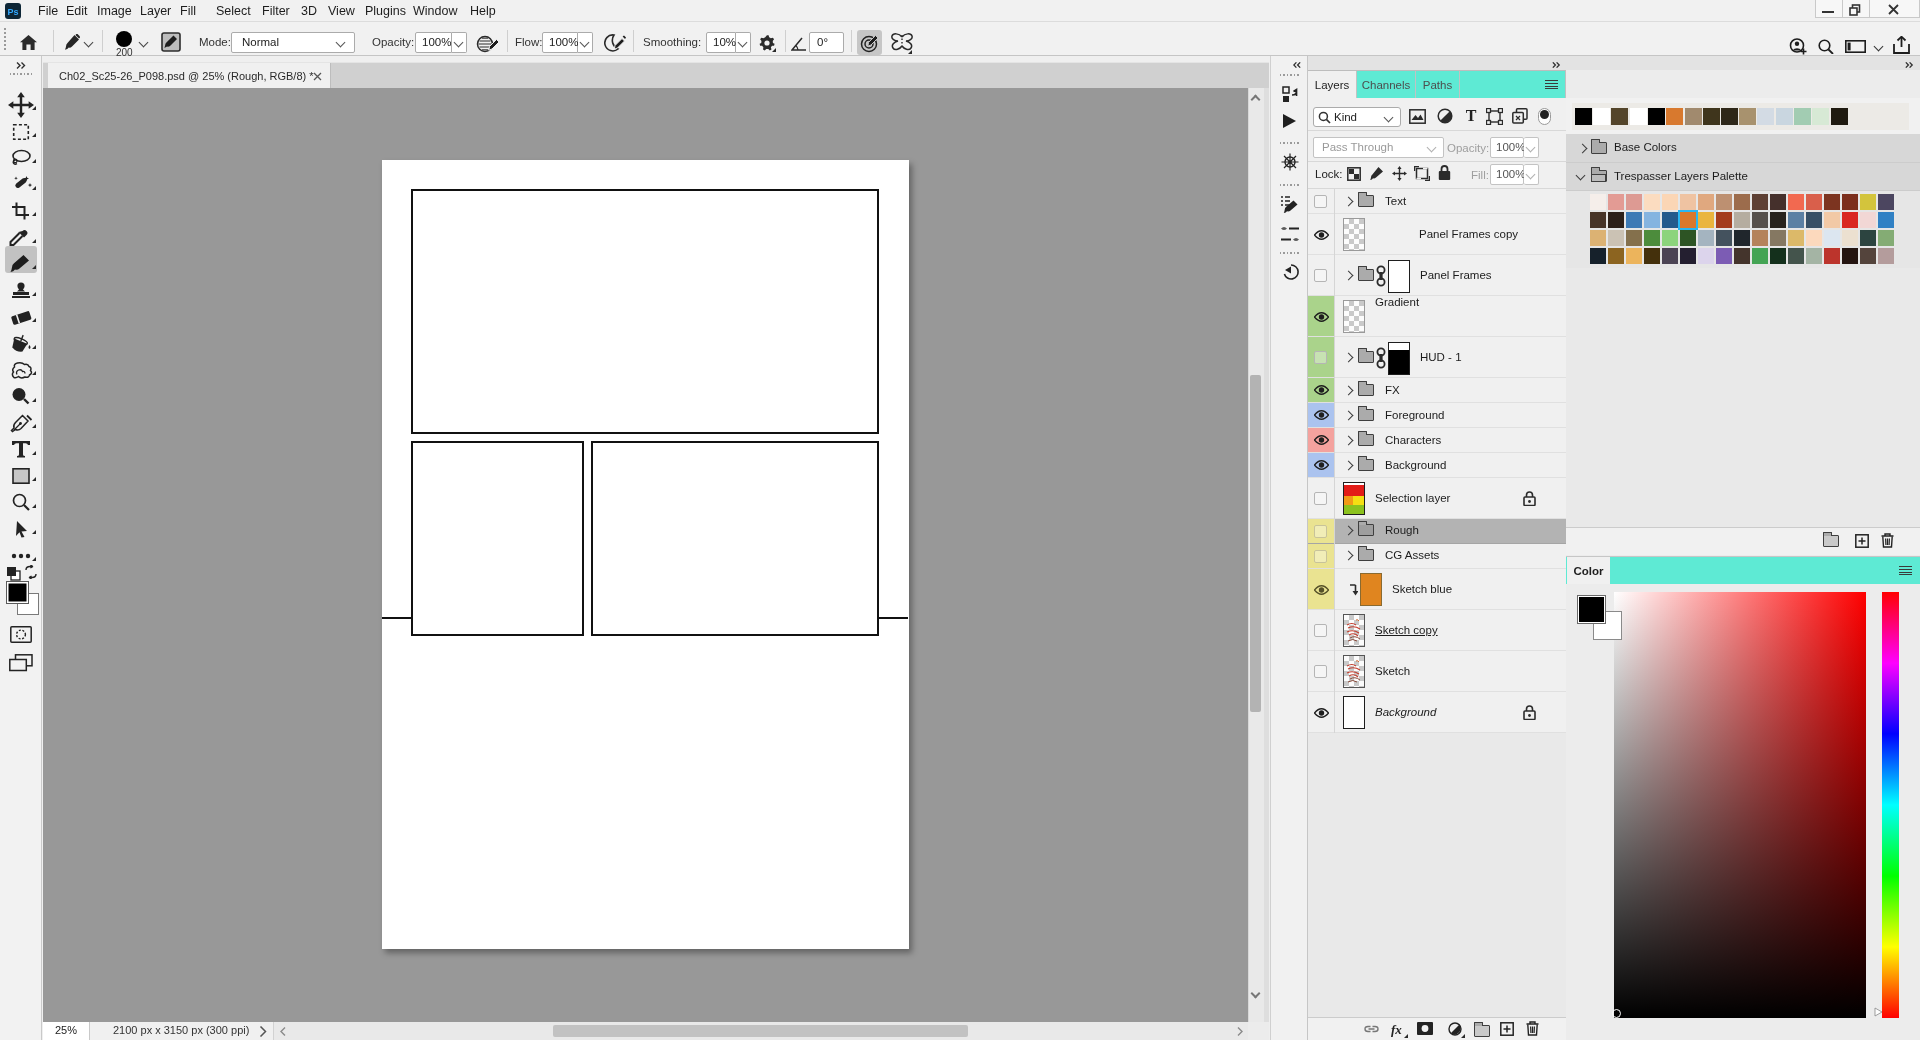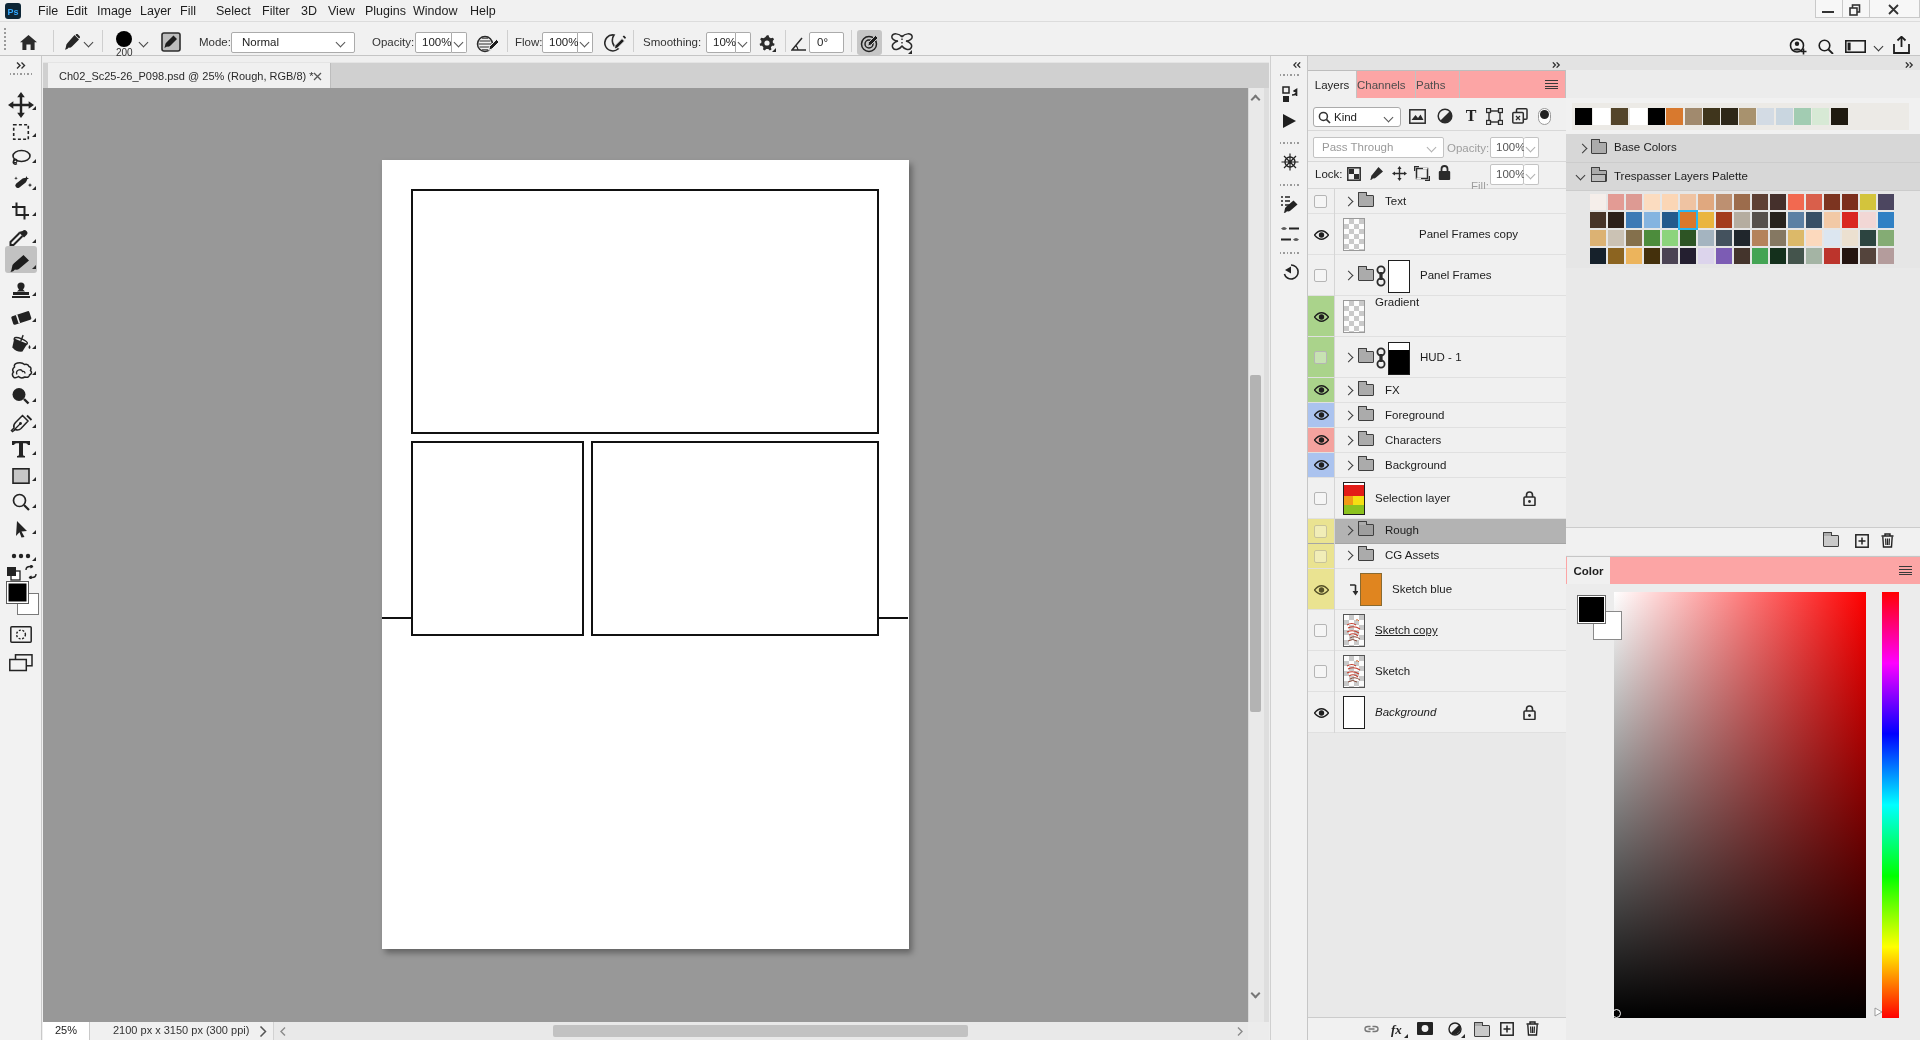--- a/index.html
+++ b/index.html
@@ -24,23 +24,23 @@
   #doctab { position:absolute; left:5px; top:0px; width:283px; height:26px; background:#f0f0f0; border-right:1px solid #bdbdbd; font-size:11px; color:#2a2a2a; line-height:26px; padding-left:11px; }
   #canvas { position:absolute; left:43px; top:88px; width:1226px; height:934px; background:#989898; }
   #statusbar { position:absolute; left:43px; top:1022px; width:1226px; height:34px; background:#f0f0f0; font-size:11px; }
   
   #page { position:absolute; left:339px; top:72px; width:527px; height:789px; background:#fff; box-shadow:3px 4px 6px rgba(0,0,0,0.35); }
   .panelrect { position:absolute; border:2px solid #111; background:#fff; }
   
   #dockstrip { position:absolute; left:1270px; top:56px; width:38px; height:984px; background:#f1f1f1; border-left:1px solid #d0d0d0; border-right:1px solid #c6c6c6; }
   #layersdock { position:absolute; left:1308px; top:56px; width:258px; height:984px; background:#ececec; border-right:1px solid #c0c0c0; }
   #rightdock { position:absolute; left:1566px; top:56px; width:354px; height:984px; background:#ececec; }
-  .tabrow { position:absolute; left:0; width:100%; height:28px; background:#fca5a5; }
+  .tabrow { position:absolute; left:0; width:100%; height:28px; background:#5eead4; }
   .tab { position:absolute; top:0; height:28px; background:#f0f0f0; font-size:11.5px; font-weight:bold; color:#2e2e2e; text-align:center; line-height:28px; }
-  .tabghost { position:absolute; top:0; height:28px; font-size:11.5px; font-weight:bold; color:#4d4d4d; line-height:28px; }
+  .tabghost { position:absolute; top:0; height:28px; font-size:11.5px; font-weight:bold; color:#4d4d4d; text-align:center; line-height:28px; }
   .hamb { position:absolute; width:13px; height:9px; border-top:1.5px solid #3a3a3a; border-bottom:1.5px solid #3a3a3a; }
   .hamb:before { content:""; display:block; margin-top:1.5px; height:1.5px; background:#3a3a3a; }
   .hamb:after { content:""; display:block; margin-top:1.5px; height:1.5px; background:#3a3a3a; }
   .chev { position:absolute; width:7px; height:7px; border-right:2px solid #3c3c3c; border-bottom:2px solid #3c3c3c; }
   .chev.r { transform:rotate(-45deg); }
   .chev.d { transform:rotate(45deg); }
   .folder { position:absolute; width:16px; height:12px; background:#ababab; border:1.5px solid #3f3f3f; border-radius:1px; }
   .folder:before { content:""; position:absolute; left:-1px; top:-4px; width:7px; height:3px; background:#ababab; border:1.5px solid #3f3f3f; border-bottom:none; border-radius:1px 1px 0 0; }
   .eyebox { position:absolute; width:13px; height:13px; border:1px solid #b5b5b5; border-radius:2px; background:rgba(255,255,255,0.35); }
   .lrow { position:absolute; left:0; width:258px; background:#f0f0f0; border-bottom:1px solid #e0e0e0; }
@@ -459,21 +459,21 @@
     </svg>
   <svg class="abs" style="left:106px; top:110px;" width="16" height="15" viewBox="0 0 16 15">
       <rect x="2.5" y="2.5" width="11" height="10" fill="none" stroke="#2b2b2b" stroke-width="1.5"></rect>
       <path d="M0.5 5 L0.5 0.5 L5 0.5 M11 14.5 L15.5 14.5 L15.5 10" fill="none" stroke="#2b2b2b" stroke-width="1.5"></path>
       <path d="M13.5 2.5 L9 2.5 M2.5 12.5 L7 12.5" stroke="#f0f0f0" stroke-width="1.5"></path>
     </svg>
   <svg class="abs" style="left:130px; top:109px;" width="13" height="16" viewBox="0 0 13 16">
       <rect x="0.8" y="6" width="11.4" height="9" rx="1" fill="#2b2b2b"></rect>
       <path d="M3.5 6 L3.5 4 A 3 3 0 0 1 9.5 4 L9.5 6" fill="none" stroke="#2b2b2b" stroke-width="1.8"></path>
     </svg>
-  <div class="optlabel" style="left:163px; top:113px; color:#9e9e9e;margin-top:11px;">Fill:</div>
+  <div class="optlabel" style="left:163px; top:113px; color:#9e9e9e;">Fill:</div>
   <div class="optbox" style="left:182px; top:108px; width:34px; height:21px; line-height:19px; padding-left:5px; color:#555; border-color:#c3c3c3;">100%</div>
   <div class="optbox" style="left:216px; top:108px; width:15px; height:21px; border-left:none; border-color:#c3c3c3;">
       <div class="chev d" style="left:3px; top:6px; border-width:1.4px; border-color:#b0b0b0;"></div>
     </div>
 
   <div class="lrow" style="top:133px; height:25px;"></div>
   <div class="eyebox" style="left:6px; top:139px;"></div>
   <div class="chev r" style="left:37px; top:142px; border-width:1.5px;"></div>
   <div class="folder" style="left:50px; top:139px;"></div>
   <div class="lname" style="left:77px; top:139px;">Text</div>

